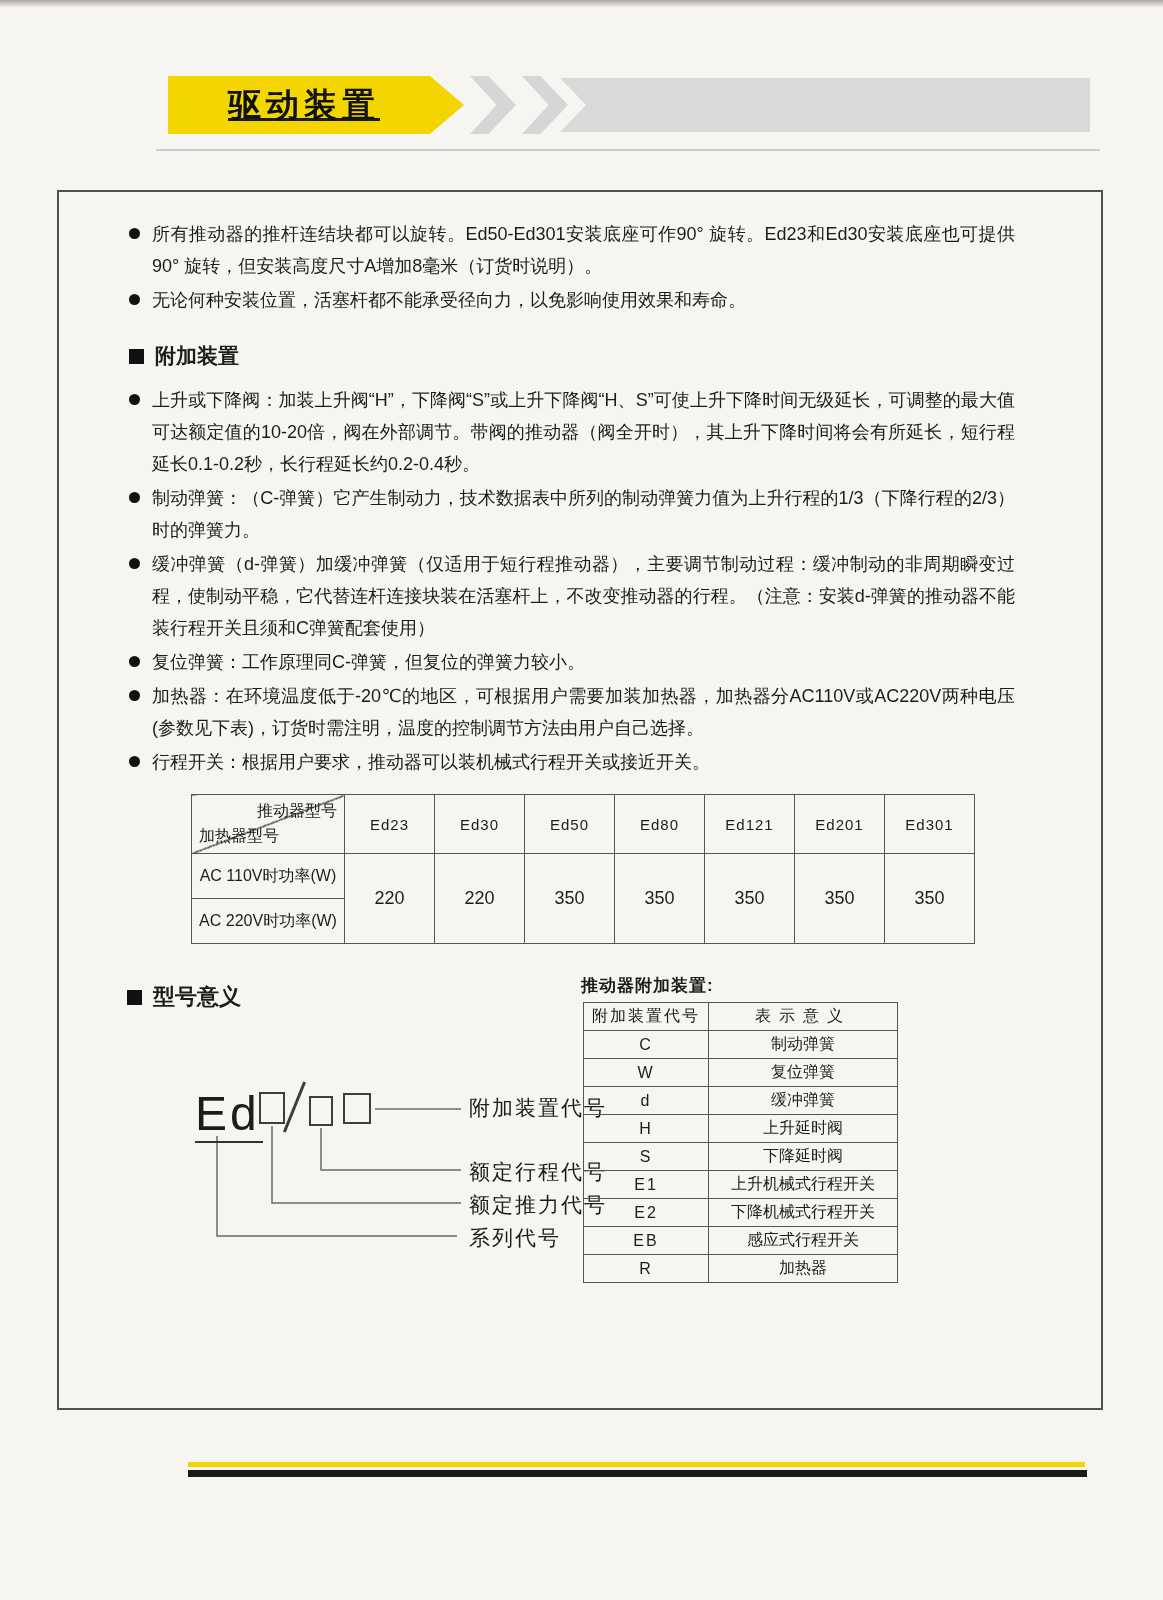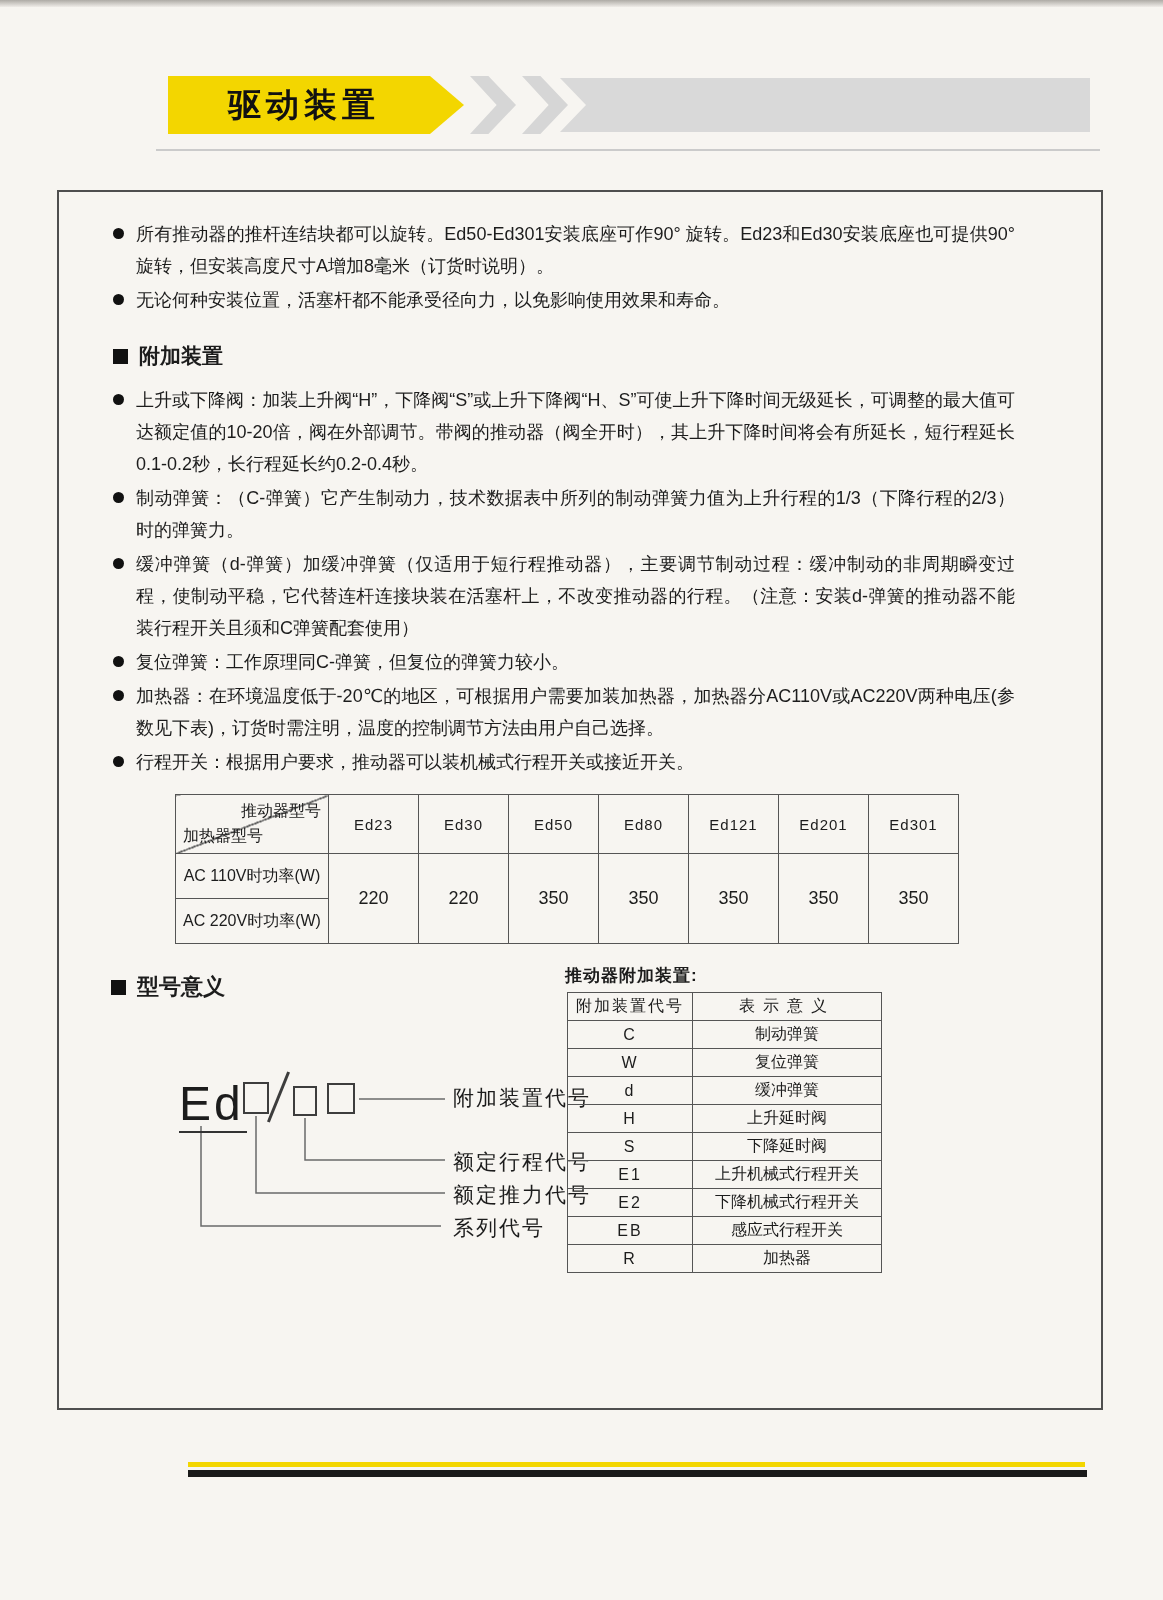--- a/index.html
+++ b/index.html
@@ -3,32 +3,32 @@
 <meta charset="utf-8">
 <style>
   html,body{margin:0;padding:0;}
   body{background:#e9e6e2;font-family:"Liberation Sans","DejaVu Sans",sans-serif;}
   .page{position:relative;width:1163px;height:1600px;background:#f7f5f1;overflow:hidden;color:#1c1c1c;margin:0 auto;}
   .scan-top{position:absolute;left:0;top:0;right:0;height:7px;background:linear-gradient(#aeaba6,#efEce8);}
 
   
   .banner{position:absolute;left:168px;top:76px;width:296px;height:58px;background:#F3D600;
     clip-path:polygon(0 0, calc(100% - 34px) 0, 100% 50%, calc(100% - 34px) 100%, 0 100%);
-    display:flex;align-items:center;}
+    display:flex;align-items:center;text-decoration:underline;}
   .banner-title{font-size:33px;font-weight:bold;letter-spacing:5px;margin-left:60px;color:#111;}
   .chev{position:absolute;top:76px;width:46px;height:58px;background:#d6d6d6;
     clip-path:polygon(0 0,40% 0,100% 50%,40% 100%,0 100%,58% 50%);}
   .chev.c1{left:470px;} .chev.c2{left:522px;}
   .band{position:absolute;left:560px;top:78px;width:530px;height:54px;background:#d9d9d9;
     clip-path:polygon(0 0,100% 0,100% 100%,0 100%,26px 50%);}
   .header-rule{position:absolute;left:156px;top:149px;width:944px;height:2px;background:#cbcbcb;}
 
   
   .content-box{position:absolute;left:57px;top:190px;width:1046px;height:1220px;
-    border:2px solid #4f4f4f;box-sizing:border-box;padding:26px 86px 0 54px;}
+    border:2px solid #4f4f4f;box-sizing:border-box;padding:26px 86px 0 70px;}
 
   ul.blist{list-style:none;margin:0;padding:0;}
   li.b{position:relative;padding-left:23px;font-size:18px;line-height:32px;margin-bottom:2px;text-align:justify;}
   .dot{position:absolute;left:0;top:10px;width:11px;height:11px;border-radius:50%;background:#111;}
 
   .sec-h{display:flex;align-items:center;font-size:21px;font-weight:bold;margin:26px 0 14px;}
   .sec-h.hh{margin-top:34px;}
   .sq{width:15px;height:15px;background:#111;margin-right:11px;flex:none;}
 
   
@@ -36,21 +36,21 @@
   table.heater td{border:1.5px solid #555;text-align:center;padding:0;}
   td.diag{width:152px;height:58px;position:relative;
     background:linear-gradient(to bottom right, transparent calc(50% - 0.8px), #5a5a5a calc(50% - 0.8px), #5a5a5a calc(50% + 0.8px), transparent calc(50% + 0.8px));}
   .diag-top{position:absolute;top:6px;right:7px;font-size:16px;}
   .diag-bottom{position:absolute;bottom:6px;left:7px;font-size:16px;}
   td.colh{width:89px;font-size:15px;letter-spacing:1px;}
   td.rl{height:44px;font-size:16px;padding:0 8px;}
   td.val{font-size:18px;}
 
   
-  .bottom{position:relative;margin-top:20px;height:345px;text-decoration:underline;}
+  .bottom{position:relative;margin-top:30px;height:345px;text-decoration:underline;}
   .bottom .sec-h{position:absolute;left:-2px;top:8px;margin:0;font-size:22px;}
   .diagram{position:absolute;left:66px;top:100px;width:430px;height:200px;}
   .ed{position:absolute;left:0;top:16px;font-size:48px;font-weight:500;letter-spacing:3px;line-height:1;
       border-bottom:2px solid #333;padding:0 3px 3px 0;}
   .mbox{position:absolute;border:2px solid #3d3d3d;box-sizing:border-box;}
   .mb1{left:64px;top:18px;width:26px;height:32px;}
   .mslash{position:absolute;left:98px;top:6px;width:3px;height:54px;background:#3d3d3d;transform:rotate(22deg);}
   .mb2{left:114px;top:22px;width:24px;height:30px;}
   .mb3{left:148px;top:19px;width:28px;height:31px;}
   .dsvg{position:absolute;left:0;top:0;}

